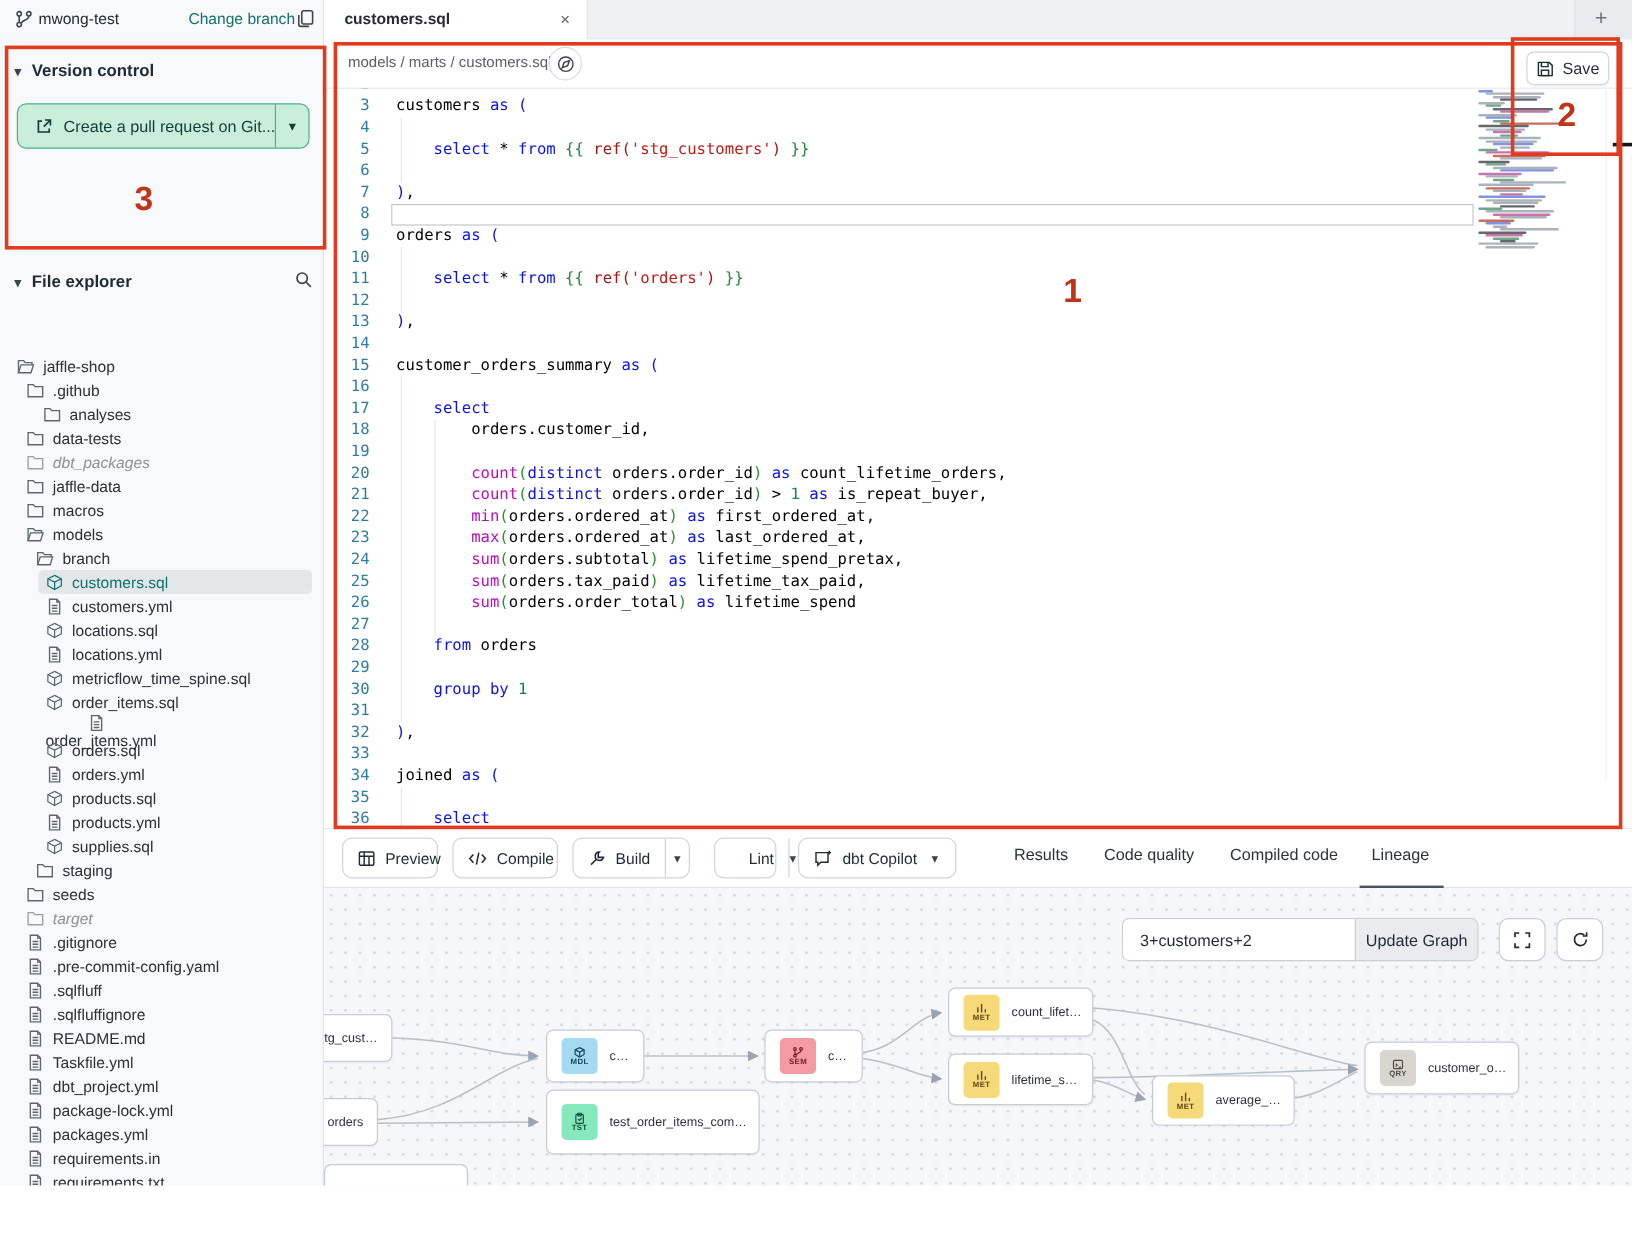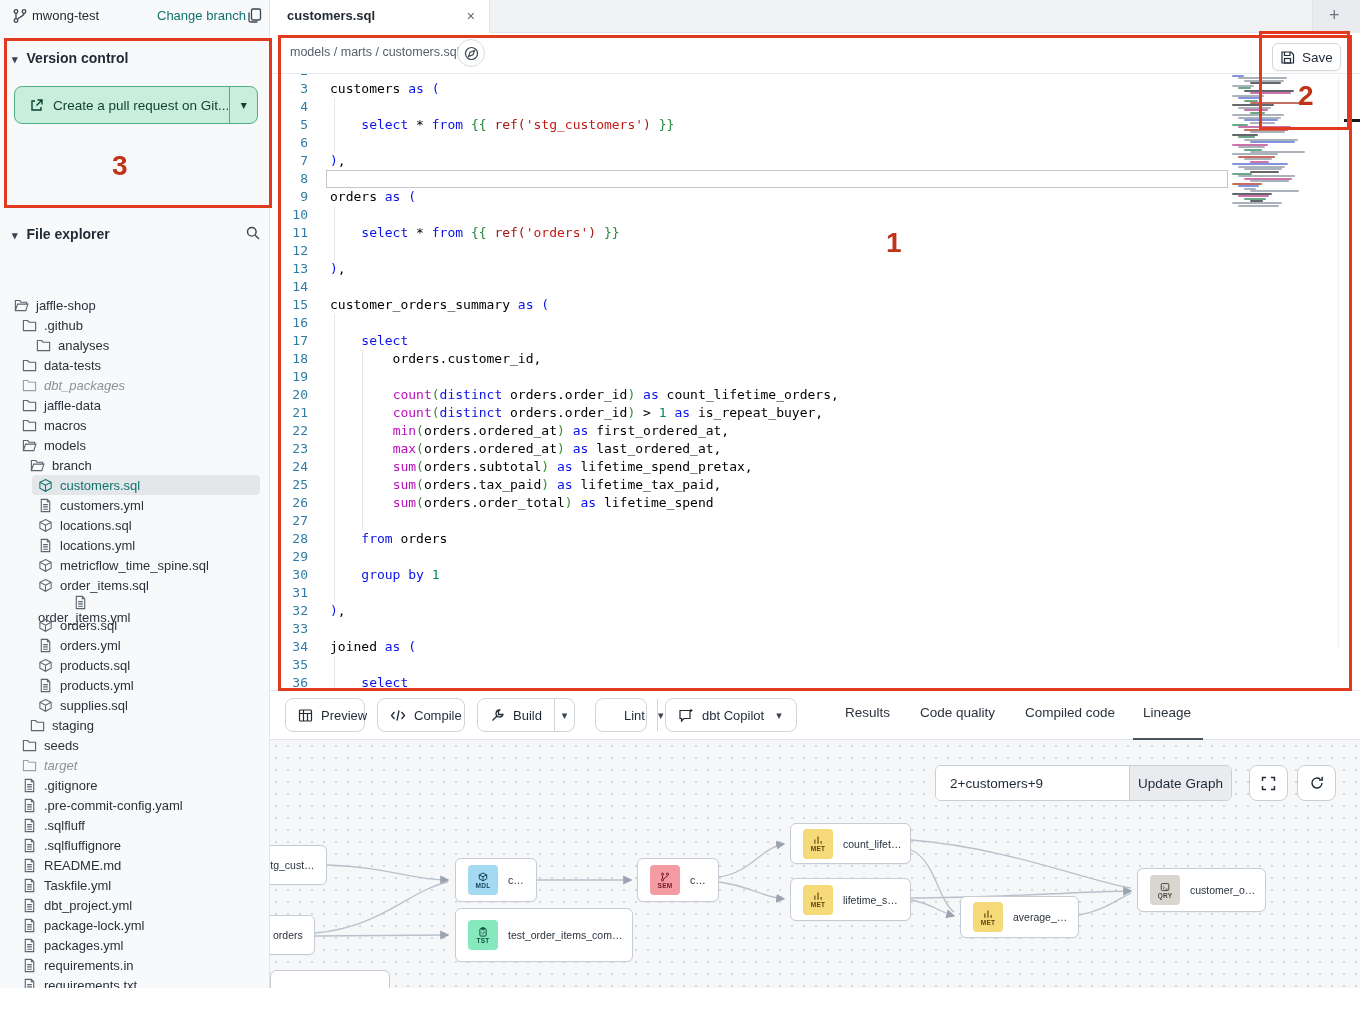--- a/index.html
+++ b/index.html
@@ -925,21 +925,21 @@
                 <path d="M5 7 l2 2 -2 2 M9 11.5 h3"></path>
               </g>
             </svg>
             <span class="btxt">QRY</span>
           </span>
           <span class="lg-label">customer_order_metrics</span>
         </div>
         <div class="lg-node" style="left: 0px; top: 230px; width: 120px; height: 40px;"></div>
       </div>
     <div class="lg-ctrl-group">
-      <div class="lg-input">2+customers+9</div>
+      <div class="lg-input">3+customers+2</div>
       <div class="lg-update">Update Graph</div>
     </div>
     <div class="lg-iconbtn" style="left:979px;">
       <svg width="15" height="15" viewBox="0 0 15 15">
           <g fill="none" stroke="#1f2a37" stroke-width="1.4">
             <path d="M1.5 5 V1.5 H5 M10 1.5 h3.5 V5 M13.5 10 v3.5 H10 M5 13.5 H1.5 V10"></path>
           </g>
         </svg>
     </div>
     <div class="lg-iconbtn" style="left:1027px;">

